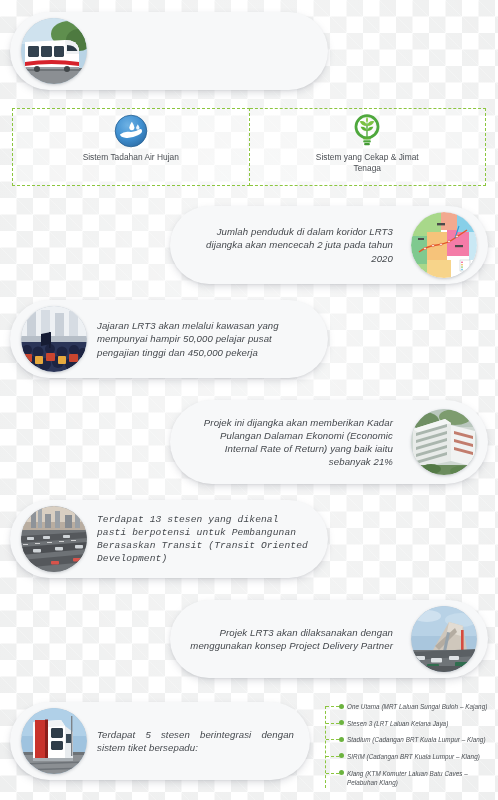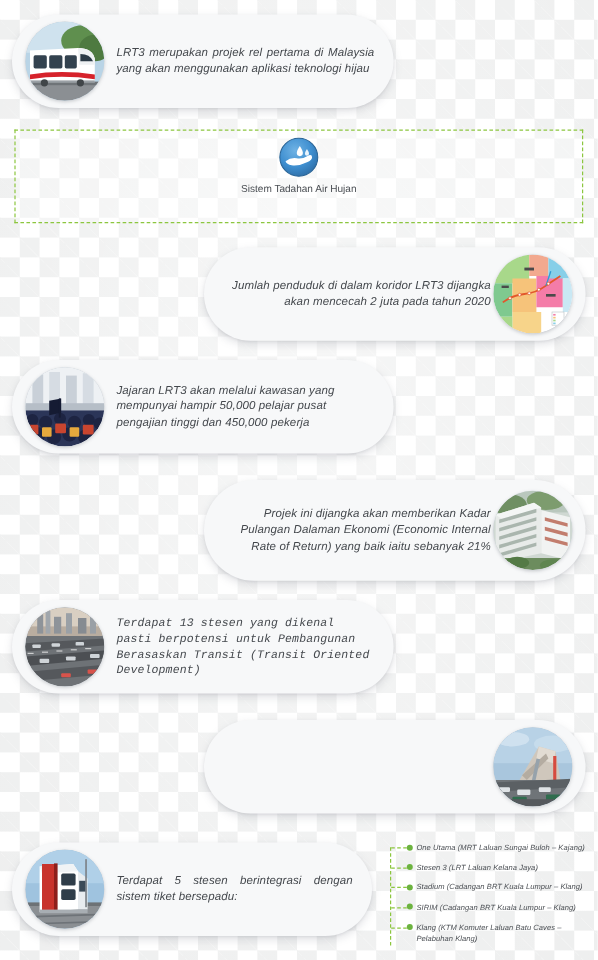--- a/index.html
+++ b/index.html
@@ -50,21 +50,21 @@
   .card.right { right: 10px; flex-direction: row-reverse; }
 
   .card-text {
     font-style: italic;
     font-size: 9.6px;
     line-height: 1.38;
     color: #44484d;
     letter-spacing: 0.1px;
   }
   .card.left .card-text  { text-align: left; padding: 0 16px 0 10px; }
-  .card.right .card-text { text-align: right; padding: 0 2px 0 16px; }
+  .card.right .card-text { text-align: right; padding: 0 18px 0 16px; }
   .card.left.justify .card-text { text-align: justify; }
 
   
   .thumb {
     width: 66px;
     height: 66px;
     min-width: 66px;
     border-radius: 50%;
     overflow: hidden;
     position: relative;
@@ -188,21 +188,20 @@
           <rect x="20" y="28" width="11" height="11" rx="1.4" fill="#33424f"></rect>
           <rect x="33" y="28" width="10" height="11" rx="1.4" fill="#33424f"></rect>
           <path d="M46 27 Q54 27 56.5 33 L46 33 Z" fill="#2b3a46"></path>
           <path d="M4 44 Q30 40 58 44 L58 48 Q30 44 4 48 Z" fill="#d6222b"></path>
           <rect x="4" y="49" width="54" height="2" fill="#9aa0a5"></rect>
           <circle cx="16" cy="51" r="3" fill="#404548"></circle>
           <circle cx="46" cy="51" r="3" fill="#404548"></circle>
         </g>
       </svg>
     </div>
-    <div class="card-text">LRT3 merupakan projek rel pertama di Malaysia yang akan menggunakan aplikasi teknologi hijau</div>
   </div>
 
   <div class="eco-strip">
 
     <div class="eco-cell">
       <div class="eco-icon">
         <svg width="34" height="34" viewBox="0 0 40 40">
           <defs>
             <radialGradient id="gWater" cx="40%" cy="32%" r="72%">
               <stop offset="0%" stop-color="#6fb2e4"></stop>
@@ -213,20 +212,38 @@
           <circle cx="20" cy="20" r="18.6" fill="url(#gWater)"></circle>
           <circle cx="20" cy="20" r="18.6" fill="none" stroke="#2a6496" stroke-width="1"></circle>
           <path d="M7 24 Q12 20 18 21 Q24 22 30 18 Q33 17 33 20 Q33 23 28 25 Q20 29 13 28 Q8 27 7 24 Z" fill="#ffffff"></path>
           <path d="M21 9 Q24 13.5 24 16 Q24 19 21 19 Q18 19 18 16 Q18 13.5 21 9 Z" fill="#ffffff"></path>
           <path d="M28 12 Q30 15 30 16.6 Q30 18.6 28 18.6 Q26 18.6 26 16.6 Q26 15 28 12 Z" fill="#eaf4fc"></path>
         </svg>
       </div>
       <div class="eco-label">Sistem Tadahan Air Hujan</div>
     </div>
 
+    <div class="eco-cell">
+      <div class="eco-icon">
+        <svg width="34" height="36" viewBox="0 0 40 42">
+          <circle cx="20" cy="16" r="13" fill="none" stroke="#4fa83d" stroke-width="3.2"></circle>
+          <circle cx="20" cy="16" r="10" fill="#ffffff" opacity="0.6"></circle>
+          <path d="M20 30 L20 12" stroke="#4fa83d" stroke-width="1.6" fill="none"></path>
+          <path d="M20 15 Q13 15 11.5 9.5 Q18 8 20 15 Z" fill="#7cc242"></path>
+          <path d="M20 15 Q27 15 28.5 9.5 Q22 8 20 15 Z" fill="#7cc242"></path>
+          <path d="M20 21 Q14 21 12.5 16 Q18.5 15 20 21 Z" fill="#5eb136"></path>
+          <path d="M20 21 Q26 21 27.5 16 Q21.5 15 20 21 Z" fill="#5eb136"></path>
+          <path d="M20 12 Q17.5 8 20 4 Q22.5 8 20 12 Z" fill="#8dcc4f"></path>
+          <rect x="15.5" y="28.5" width="9" height="2.6" rx="1.1" fill="#5eb136"></rect>
+          <rect x="15.5" y="31.8" width="9" height="2.6" rx="1.1" fill="#4fa83d"></rect>
+          <rect x="16.6" y="35.1" width="6.8" height="2.6" rx="1.1" fill="#449a34"></rect>
+        </svg>
+      </div>
+      <div class="eco-label">Sistem yang Cekap &amp; Jimat Tenaga</div>
+    </div>
 
   </div>
 
   <div class="card right" style="top:206px; right:10px; width:318px; height:78px;">
     <div class="thumb">
       <svg viewBox="0 0 66 66">
         <defs>
             <clipPath id="c2">
               <circle cx="33" cy="33" r="33"></circle>
             </clipPath>
@@ -421,20 +438,21 @@
             <rect x="38" y="50" width="10" height="4" rx="1"></rect>
           </g>
           <g fill="#2f6d4e">
             <rect x="16" y="58" width="12" height="5" rx="1"></rect>
             <rect x="44" y="56" width="12" height="5" rx="1"></rect>
           </g>
           <rect x="0" y="60" width="66" height="6" fill="#55595d"></rect>
         </g>
       </svg>
     </div>
+    <div class="card-text">Projek LRT3 akan dilaksanakan dengan menggunakan konsep Project Delivery Partner</div>
   </div>
 
   <div class="card left justify" style="top:702px; left:10px; width:300px; height:78px;align-items:center;">
     <div class="thumb">
       <svg viewBox="0 0 66 66">
         <defs>
             <clipPath id="c7">
               <circle cx="33" cy="33" r="33"></circle>
             </clipPath>
           </defs>

